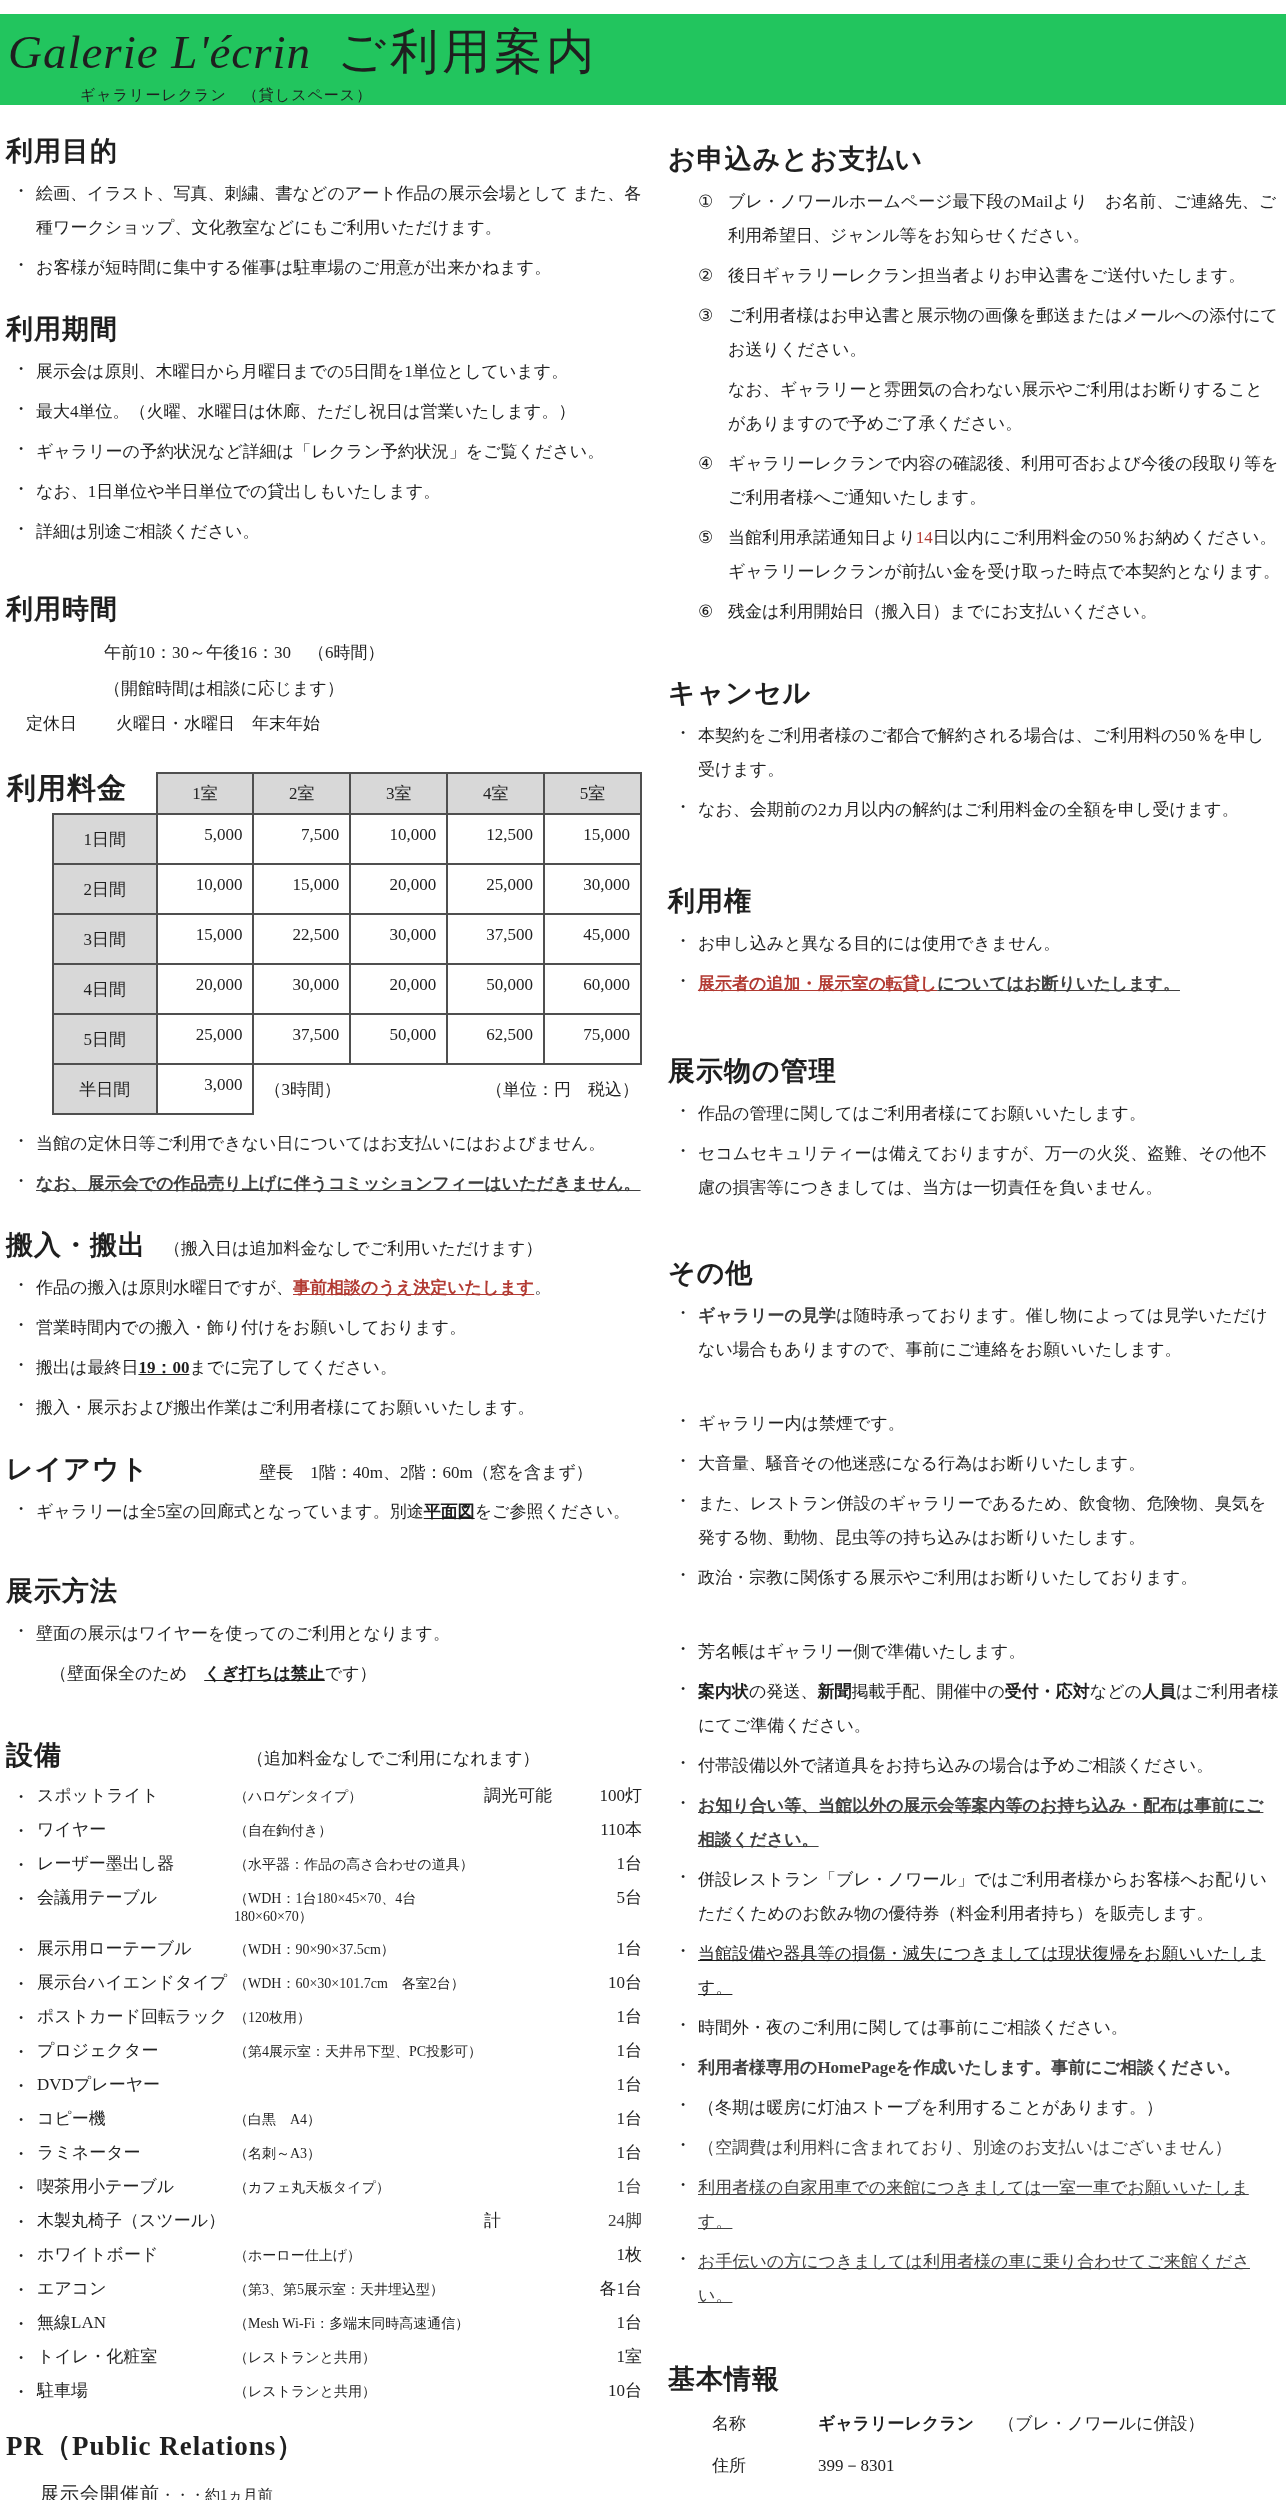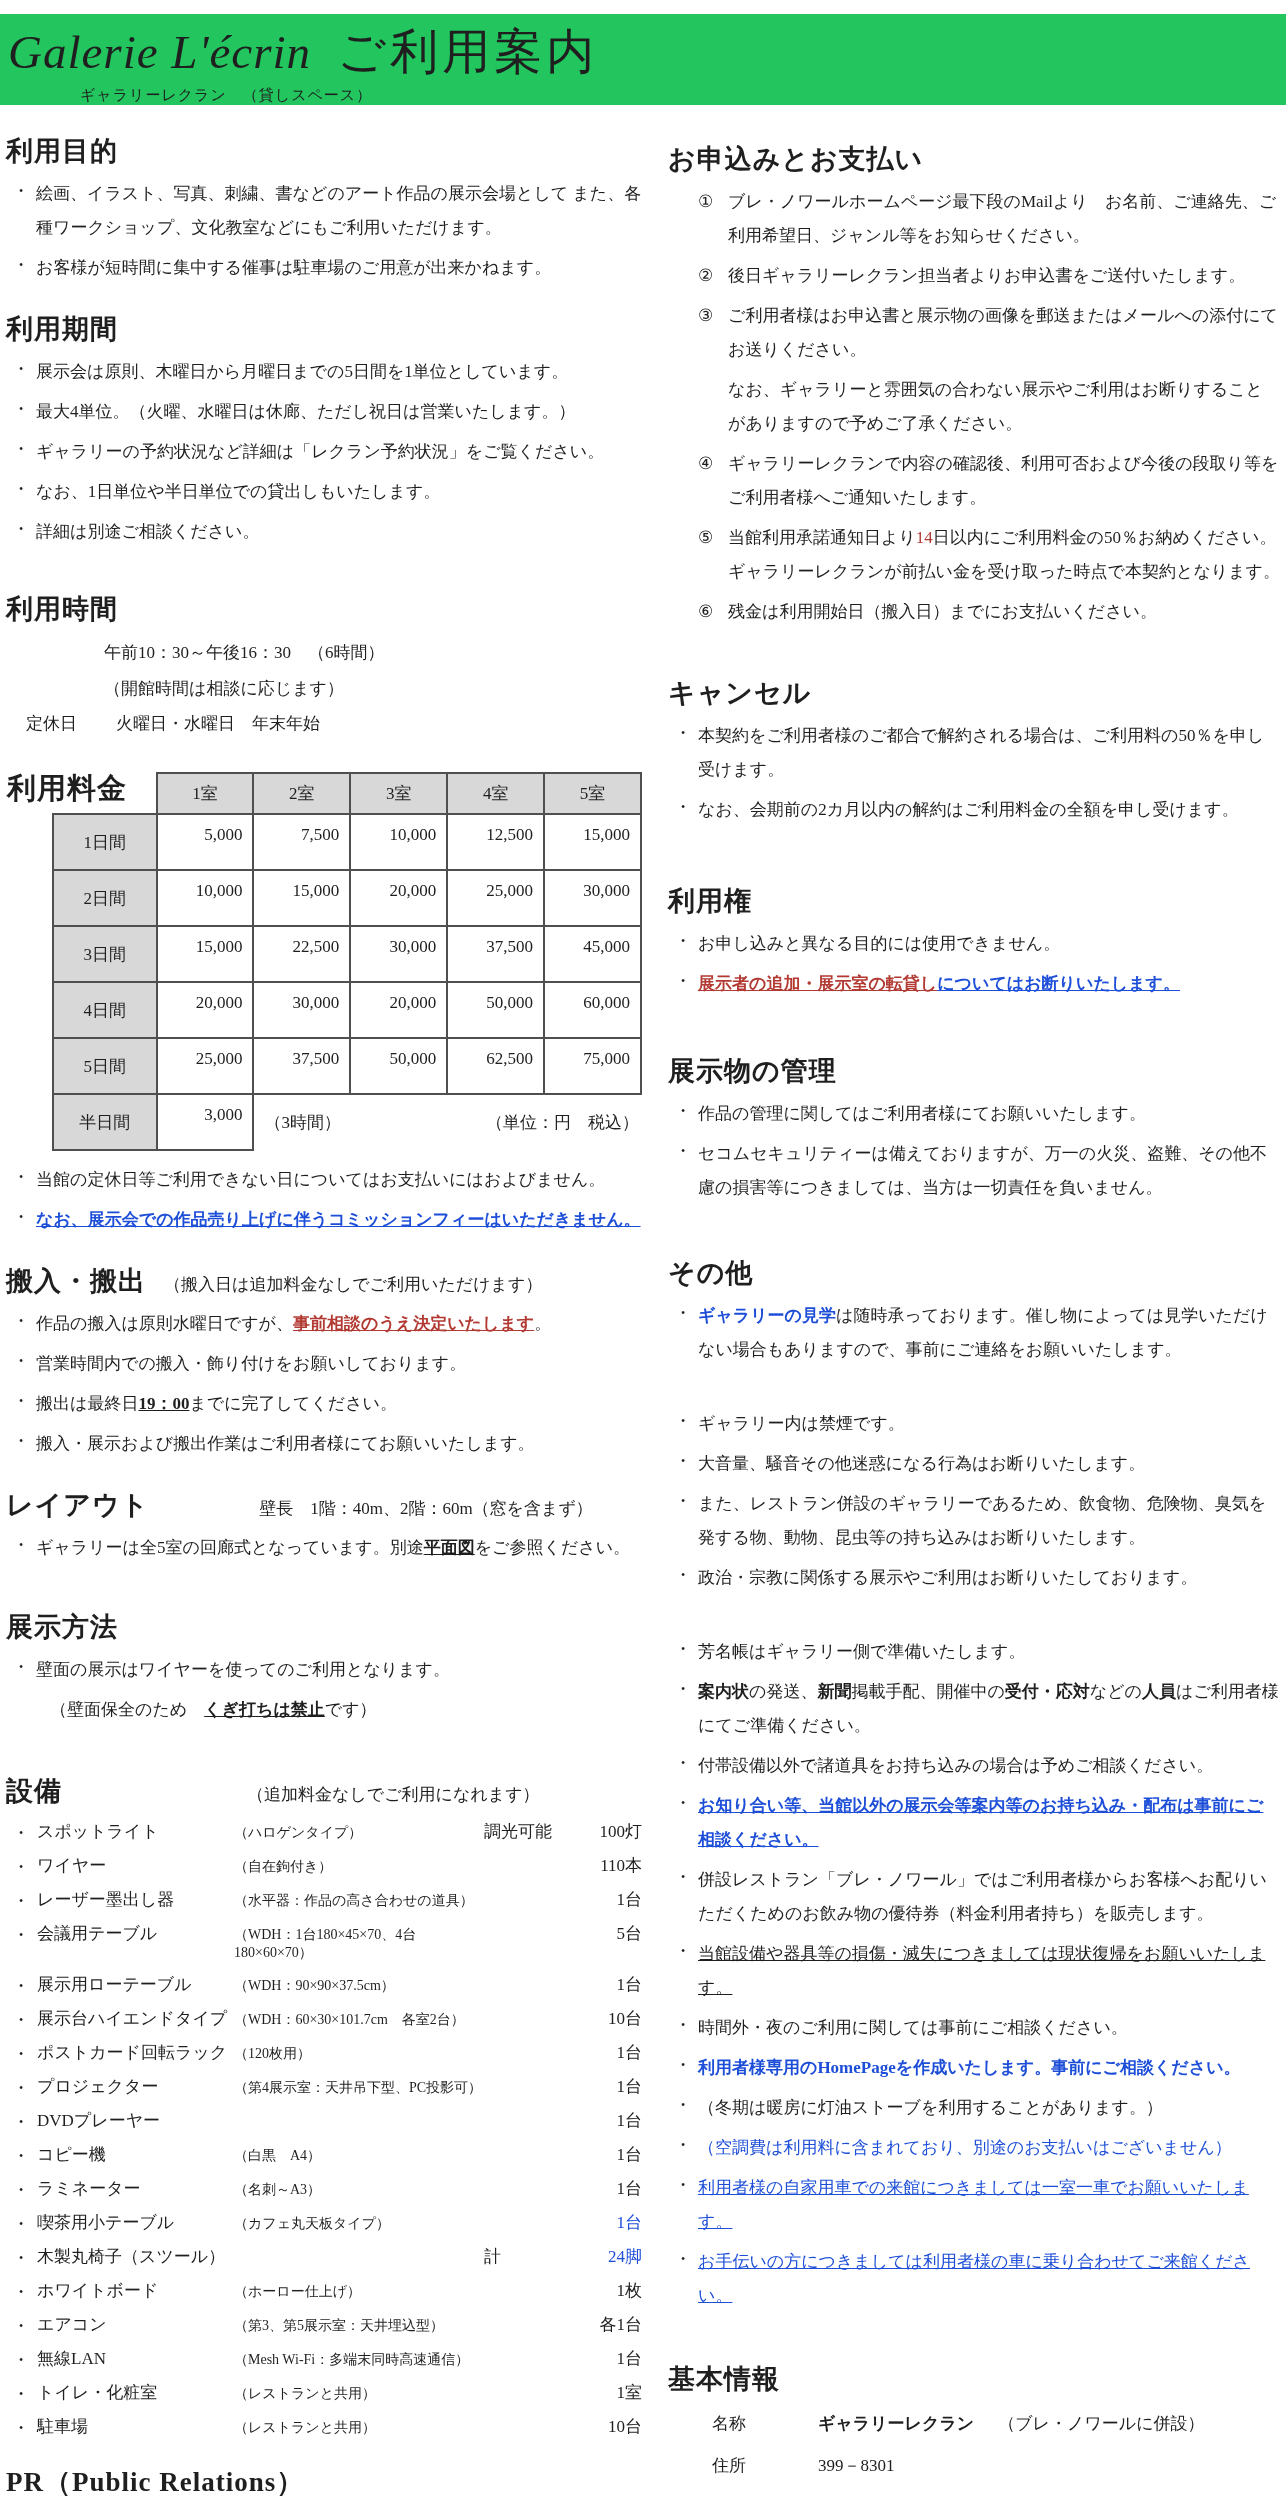--- a/index.html
+++ b/index.html
@@ -30,34 +30,34 @@
   ul.bullets li { position:relative; font-size:17px; line-height:2.0; margin:6px 0; }
   ul.bullets li::before { content:"•"; position:absolute; left:-17px; top:2px; font-size:12px; }
   ul.bullets li.nb::before { content:none; }
   ul.bullets li.nb { padding-left:14px; }
   ul.bullets li.gap { margin-top:40px; }
   ul.bullets li.numbered { padding-left:30px; }
   ul.bullets li.numbered::before { content:none; }
   ul.bullets li .num { position:absolute; left:0; top:0; }
   
   .c-red { color:#b23a32; }
-  .c-blue { color:#1d4ed8; }
+  .c-blue { color:#404040; }
   .s-b { font-weight:bold; }
   .s-u { text-decoration:underline; }
   
   .hours-line { font-size:17px; line-height:2.1; margin-left:98px; }
   .hours-closed { display:flex; font-size:17px; line-height:2.1; margin-left:20px; }
   .hours-closed .lbl { width:90px; }
   
   .fees-table { border-collapse:collapse; margin:30px 0 12px 46px; }
   .ft-headcell { border:none; position:relative; width:106px; }
   .fees-heading { position:absolute; left:-46px; bottom:4px; font-size:29px; font-weight:bold; white-space:nowrap; letter-spacing:1px; }
   th.ft-col { background:#d8d8d8; border:2px solid #4f4f4f; font-weight:normal; font-size:17px; width:98px; padding:8px 0; }
   td.ft-label { background:#d8d8d8; border:2px solid #4f4f4f; text-align:center; font-size:17px; padding:10px 0; }
-  td.ft-val { border:2px solid #4f4f4f; text-align:right; padding:10px 10px 24px 0; font-size:17px; }
+  td.ft-val { border:2px solid #4f4f4f; text-align:right; padding:10px 10px 18px 0; font-size:17px; }
   td.ft-plain { border:none; font-size:17px; padding-left:10px; }
   td.ft-unit { text-align:right; padding-right:2px; }
   
   .eq-row { display:flex; align-items:baseline; font-size:17px; margin:11px 0; padding-left:13px; }
   .eq-bullet { width:18px; font-size:12px; }
   .eq-name { width:197px; }
   .eq-note { width:250px; font-size:14px; }
   .eq-note2 { flex:1; text-align:left; }
   .eq-count { width:88px; text-align:right; white-space:nowrap; }
   

